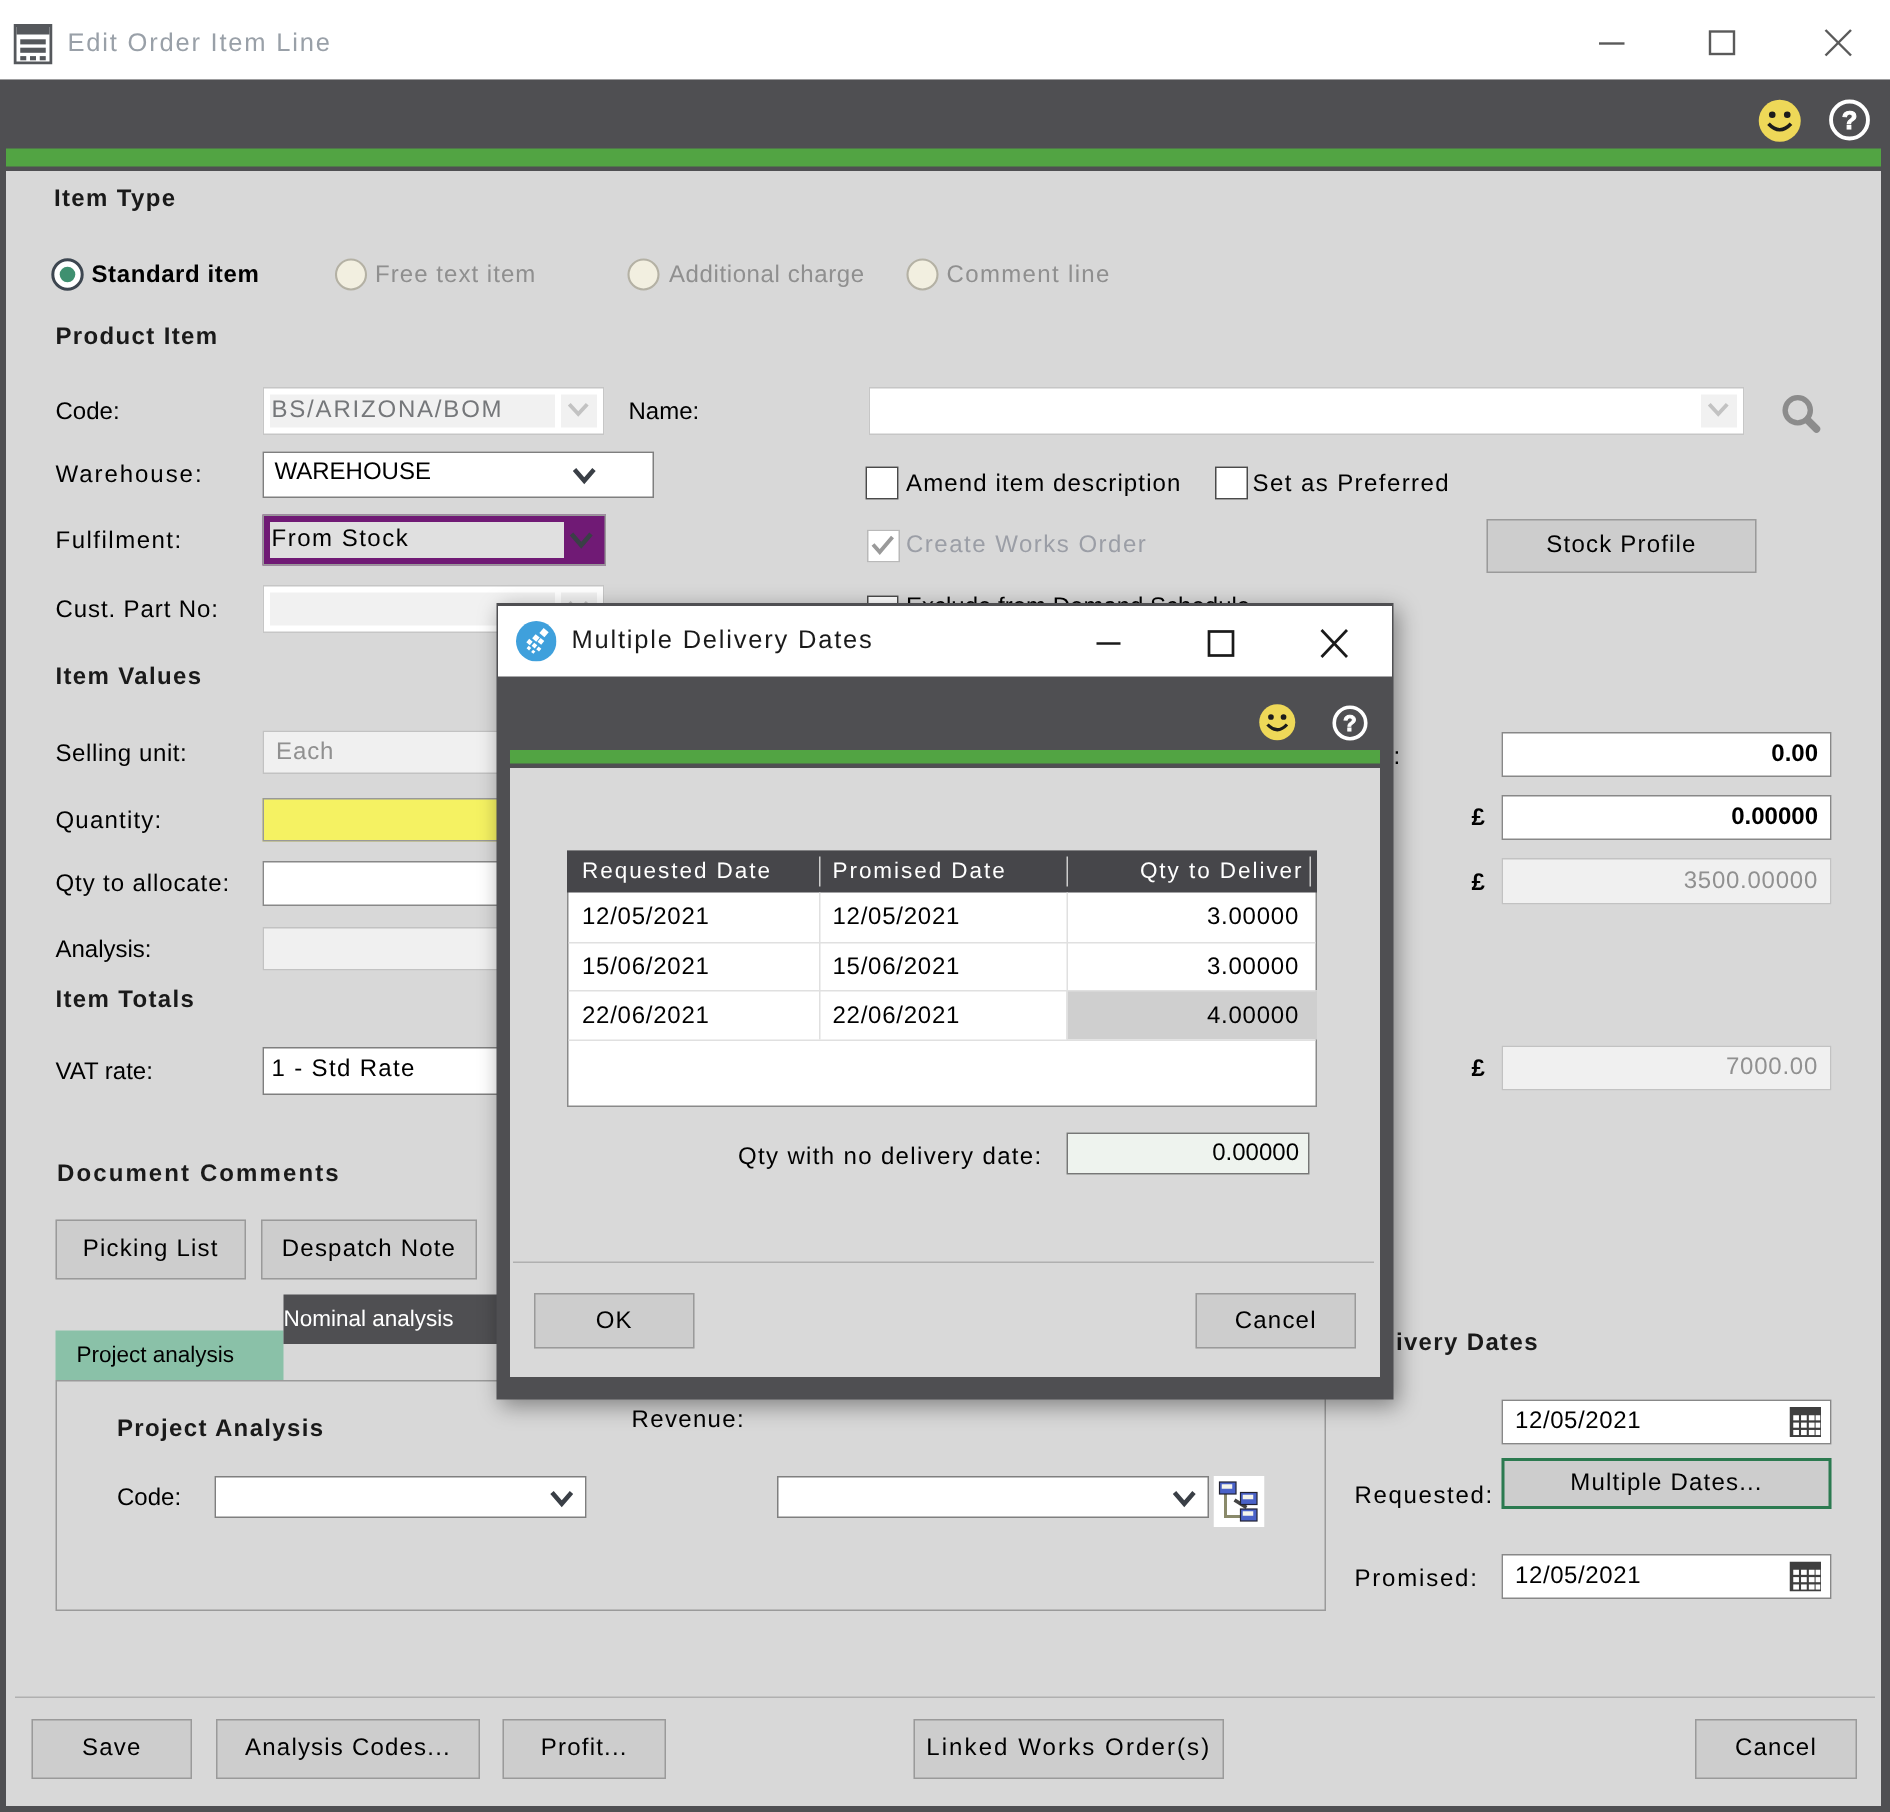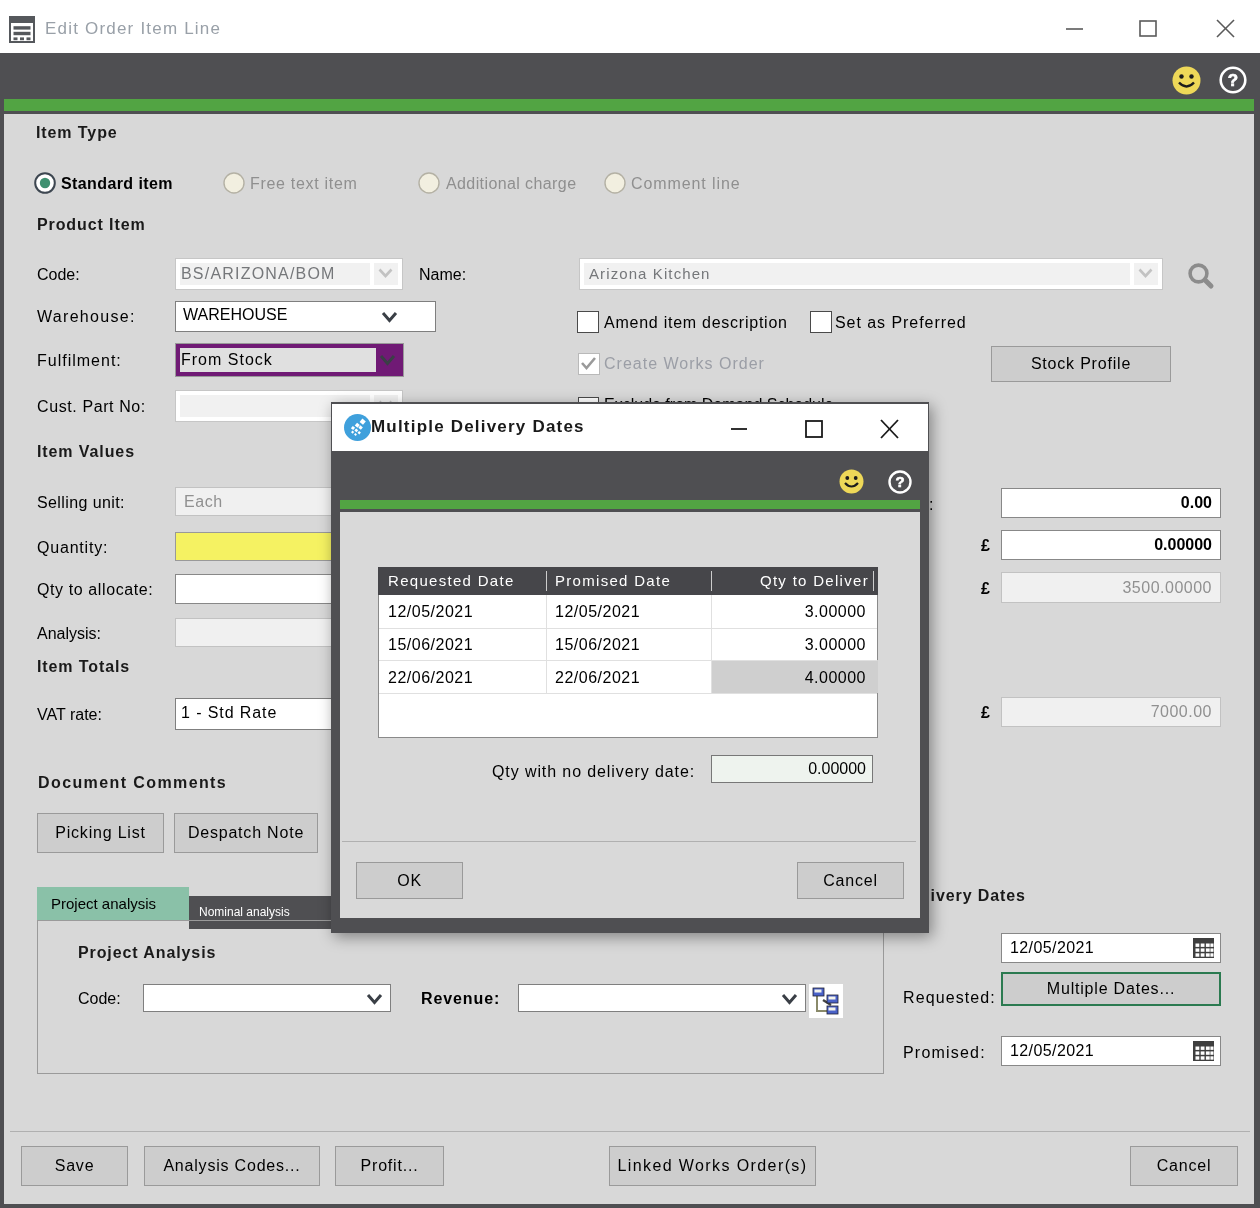--- a/index.html
+++ b/index.html
@@ -78,21 +78,20 @@
 <div class="abs lbl" style="left:37px;top:266px;">Code:</div>
 <div class="abs" style="left:175px;top:258px;width:228px;height:32px;background:#ffffff;border:1px solid #c6c6c6;">
   <div class="abs" style="left:4px;top:4px;width:190px;height:22px;background:#f1f1f1;color:#75777a;font-size:16px;line-height:22px;padding-left:1px;letter-spacing:1.2px;">BS/ARIZONA/BOM</div>
   <div class="abs" style="left:198px;top:4px;width:24px;height:22px;background:#f1f1f1;"></div>
   <svg class="abs" style="left:202px;top:9px;" width="15" height="11">
       <path d="M1.5 1.5 L7.5 8 L13.5 1.5" fill="none" stroke="#c2c2c2" stroke-width="2.6"></path>
     </svg>
 </div>
 <div class="abs lbl" style="left:419px;top:266px;">Name:</div>
 <div class="abs" style="left:579px;top:258px;width:584px;height:32px;background:#ffffff;border:1px solid #c6c6c6;">
-  <div class="abs" style="left:4px;top:4px;width:546px;height:22px;background:#f1f1f1;color:#75777a;font-size:15px;line-height:22px;padding-left:5px;letter-spacing:1.1px;">Arizona Kitchen</div>
   <div class="abs" style="left:554px;top:4px;width:24px;height:22px;background:#f1f1f1;"></div>
   <svg class="abs" style="left:558px;top:9px;" width="15" height="11">
       <path d="M1.5 1.5 L7.5 8 L13.5 1.5" fill="none" stroke="#c2c2c2" stroke-width="2.6"></path>
     </svg>
 </div>
 <svg class="abs" style="left:1186px;top:262px;" width="30" height="28" viewBox="0 0 30 28">
   <circle cx="12.5" cy="11.5" r="8.4" fill="none" stroke="#8c8c8c" stroke-width="3.6"></circle>
   <line x1="19" y1="18" x2="25" y2="24" stroke="#8c8c8c" stroke-width="5" stroke-linecap="round"></line>
 </svg>
 
@@ -157,31 +156,31 @@
 <div class="abs lbl" style="left:981px;top:580px;font-weight:bold;">£</div>
 <div class="abs dis" style="left:1001px;top:572px;width:220px;height:31px;font-size:16px;letter-spacing:0.5px;text-align:right;line-height:29px;padding-right:8px;">3500.00000</div>
 <div class="abs lbl" style="left:981px;top:704px;font-weight:bold;">£</div>
 <div class="abs dis" style="left:1001px;top:697px;width:220px;height:30px;font-size:16px;letter-spacing:0.5px;text-align:right;line-height:28px;padding-right:8px;">7000.00</div>
 
 <div class="abs hdr" style="left:38px;top:774px;letter-spacing:1.4px;">Document Comments</div>
 <div class="abs btn" style="left:37px;top:813px;width:127px;height:40px;">Picking List</div>
 <div class="abs btn" style="left:174px;top:813px;width:144px;height:40px;">Despatch Note</div>
 
 <div class="abs" style="left:37px;top:887px;width:152px;height:33px;background:#8ac1a8;color:#000;font-size:15px;line-height:33px;padding-left:14px;">Project analysis</div>
-<div class="abs" style="left:189px;top:896px;width:150px;height:33px;background:#4f4f52;color:#ffffff;font-size:12px;line-height:33px;padding-left:10px;">Nominal analysis</div>
+<div class="abs" style="left:189px;top:863px;width:150px;height:33px;background:#4f4f52;color:#ffffff;font-size:15px;line-height:33px;">Nominal analysis</div>
 
 <div class="abs" style="left:37px;top:920px;width:847px;height:154px;border:1px solid #9a9a9a;"></div>
 <div class="abs hdr" style="left:78px;top:944px;">Project Analysis</div>
 <div class="abs lbl" style="left:78px;top:990px;">Code:</div>
 <div class="abs" style="left:143px;top:984px;width:248px;height:28px;background:#ffffff;border:1px solid #7f7f7f;">
   <svg class="abs" style="left:222px;top:8px;" width="17" height="13">
       <path d="M2 2 L8.5 9.5 L15 2" fill="none" stroke="#3a3f46" stroke-width="3"></path>
     </svg>
 </div>
-<div class="abs lbl" style="left:421px;top:990px;letter-spacing:0.9px;font-weight:bold;">Revenue:</div>
+<div class="abs lbl" style="left:421px;top:938px;letter-spacing:0.9px;">Revenue:</div>
 <div class="abs" style="left:518px;top:984px;width:288px;height:28px;background:#ffffff;border:1px solid #7f7f7f;">
   <svg class="abs" style="left:262px;top:8px;" width="17" height="13">
       <path d="M2 2 L8.5 9.5 L15 2" fill="none" stroke="#3a3f46" stroke-width="3"></path>
     </svg>
 </div>
 <svg class="abs" style="left:809px;top:984px;" width="34" height="34" viewBox="0 0 34 34">
   <rect x="0" y="0" width="34" height="34" fill="#ffffff"></rect>
   <path d="M8 12 L8 27 L22 27" fill="none" stroke="#8a8a6a" stroke-width="2"></path>
   <path d="M14 16 L22 21" fill="none" stroke="#444" stroke-width="2.4"></path>
   <rect x="4" y="4" width="11" height="8" fill="#4a62c8" stroke="#223" stroke-width="0.8"></rect>
@@ -245,21 +244,21 @@
       <rect x="16.5" y="5.5" width="4.4" height="4.4" transform="rotate(40 18.7 7.7)"></rect>
       <rect x="11.5" y="9.5" width="3.6" height="3.6" transform="rotate(40 13.3 11.3)"></rect>
       <rect x="15" y="12" width="3.2" height="3.2" transform="rotate(40 16.6 13.6)"></rect>
       <rect x="7.5" y="12.5" width="3" height="3" transform="rotate(40 9 14)"></rect>
       <rect x="11" y="15" width="2.7" height="2.7" transform="rotate(40 12.3 16.3)"></rect>
       <rect x="14" y="17.5" width="2.4" height="2.4" transform="rotate(40 15.2 18.7)"></rect>
       <rect x="7.5" y="17" width="2.2" height="2.2" transform="rotate(40 8.6 18.1)"></rect>
       <rect x="10.5" y="19.5" width="2" height="2" transform="rotate(40 11.5 20.5)"></rect>
     </g>
   </svg>
-  <div class="abs" style="left:40px;top:15px;font-size:17px;color:#1a1a1a;letter-spacing:1.2px;font-weight:bold;">Multiple Delivery Dates</div>
+  <div class="abs" style="left:50px;top:15px;font-size:17px;color:#1a1a1a;letter-spacing:1.2px;">Multiple Delivery Dates</div>
   <svg class="abs" style="left:390px;top:12px;" width="180" height="30" viewBox="0 0 180 30">
     <line x1="10" y1="15" x2="26" y2="15" stroke="#1a1a1a" stroke-width="1.8"></line>
     <rect x="85" y="7" width="16" height="16" fill="none" stroke="#1a1a1a" stroke-width="1.8"></rect>
     <line x1="160" y1="6" x2="177" y2="24" stroke="#1a1a1a" stroke-width="1.8"></line>
     <line x1="177" y1="6" x2="160" y2="24" stroke="#1a1a1a" stroke-width="1.8"></line>
   </svg>
 
   <svg class="abs" style="left:508px;top:67px;" width="25" height="25" viewBox="0 0 25 25">
     <circle cx="12.5" cy="12.5" r="12" fill="#eed858"></circle>
     <circle cx="8.3" cy="9" r="1.9" fill="#1c1c1c"></circle>

